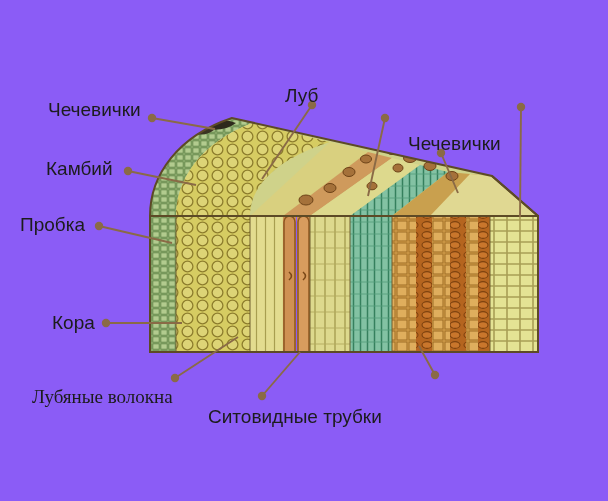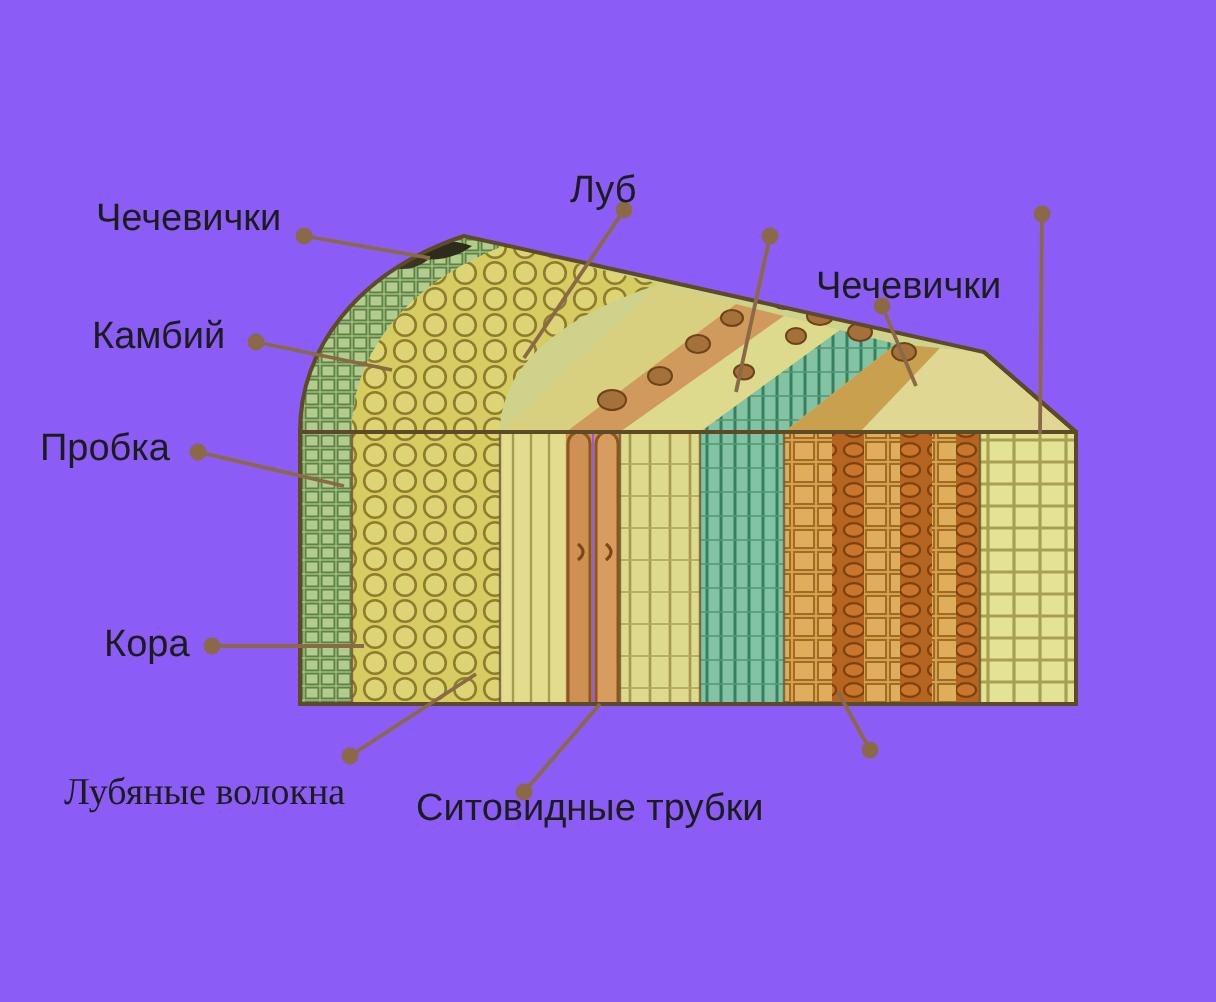--- a/index.html
+++ b/index.html
@@ -151,15 +151,15 @@
       </g>
   </svg>
 
   <div class="lbl" style="left:48px;  top:100px;">Чечевички</div>
   <div class="lbl" style="left:46px;  top:159px;">Камбий</div>
   <div class="lbl" style="left:20px;  top:215px;">Пробка</div>
   <div class="lbl" style="left:52px;  top:313px;">Кора</div>
   <div class="lbl" style="left:285px; top:86px;">Луб</div>
   <div class="lbl" style="left:408px; top:134px;">Чечевички</div>
   <div class="lbl" style="left:32px;  top:387px;font-family:Liberation Serif, serif;">Лубяные волокна</div>
-  <div class="lbl" style="left:208px; top:395px;">Ситовидные трубки</div>
+  <div class="lbl" style="left:208px; top:407px;">Ситовидные трубки</div>
 
 </div>
 
 </body></html>

